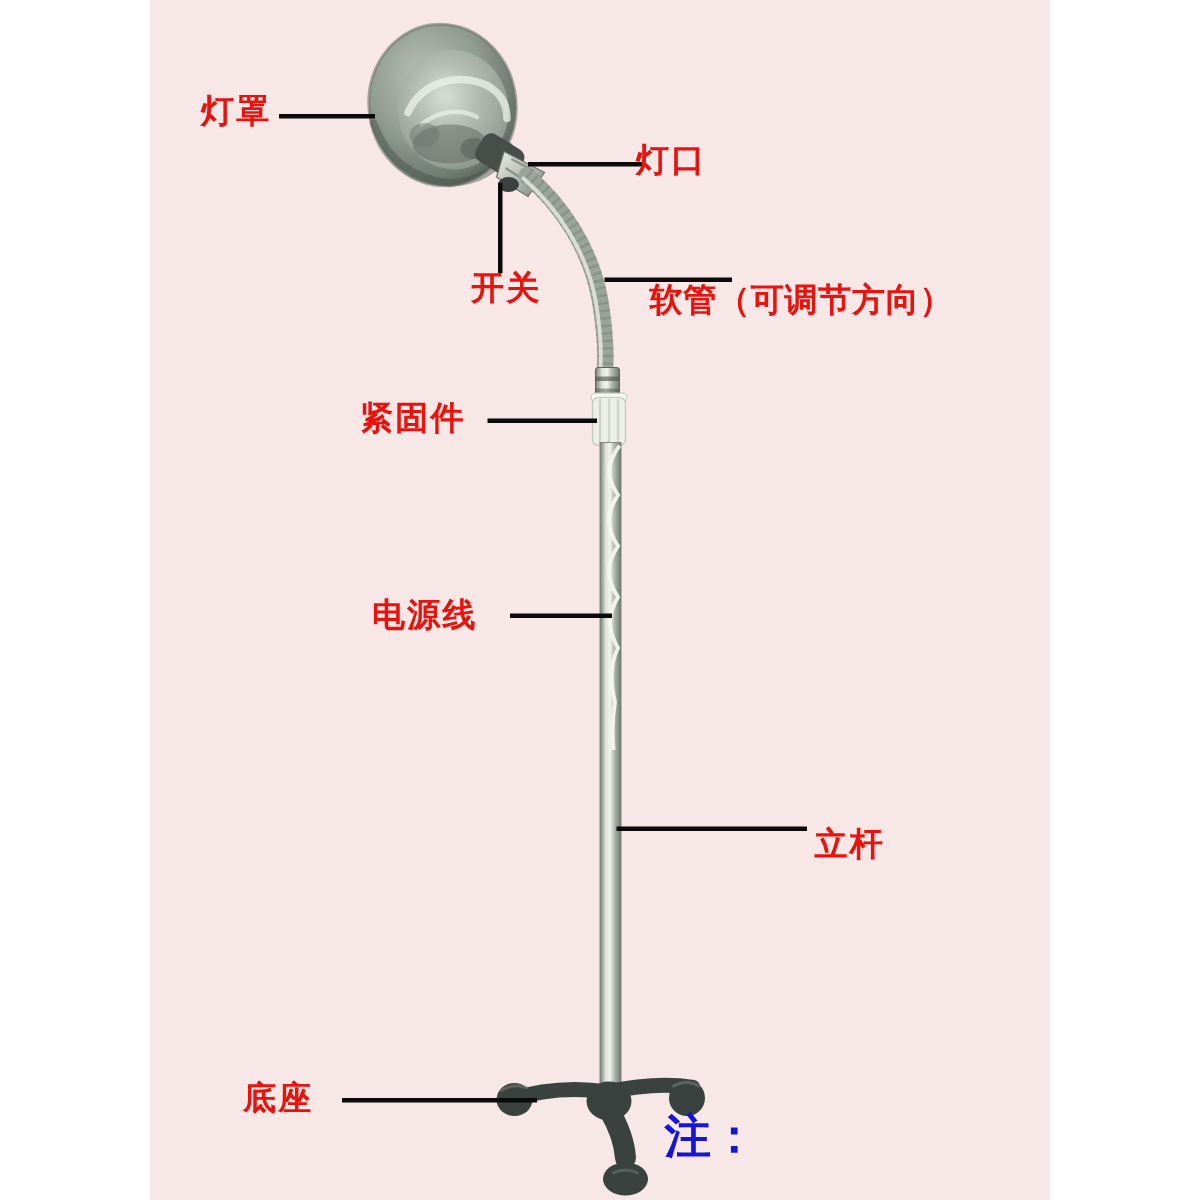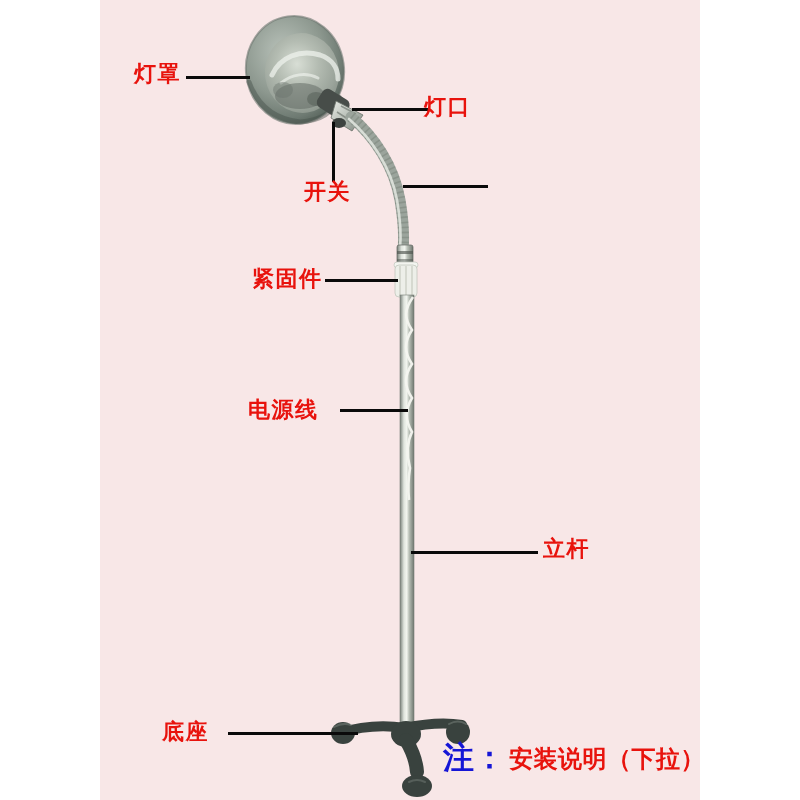--- a/index.html
+++ b/index.html
@@ -34,25 +34,25 @@
   #ln-pole{left:411px;top:551px;width:127px;}
   #ln-base{left:228px;top:732px;width:130px;}
   
   .label{
     position:absolute;color:var(--label-red);
     font-size:22px;font-weight:700;letter-spacing:1.5px;
     white-space:nowrap;line-height:1;
   }
   #lb-lampshade{left:134px;top:63px;}
   #lb-socket{left:424px;top:96px;}
-  #lb-switch{left:304px;top:181px;}
+  #lb-switch{left:314px;top:181px;}
   #lb-hose{left:433px;top:189px;letter-spacing:0.5px;}
-  #lb-fastener{left:252px;top:268px;}
+  #lb-fastener{left:240px;top:268px;}
   #lb-cord{left:248px;top:399px;}
-  #lb-pole{left:543px;top:538px;}
+  #lb-pole{left:543px;top:552px;}
   #lb-base{left:162px;top:721px;}
   
   .note{
     position:absolute;left:443px;top:742px;
     display:flex;align-items:flex-end;white-space:nowrap;line-height:1;
   }
   .note-prefix{
     color:var(--note-blue);font-size:31px;font-weight:700;
   }
   .note-text{
@@ -159,23 +159,23 @@
   <div class="ln v" id="ln-switch"></div>
   <div class="ln" id="ln-hose"></div>
   <div class="ln" id="ln-fastener"></div>
   <div class="ln" id="ln-cord"></div>
   <div class="ln" id="ln-pole"></div>
   <div class="ln" id="ln-base"></div>
 
   <div class="label" id="lb-lampshade">灯罩</div>
   <div class="label" id="lb-socket">灯口</div>
   <div class="label" id="lb-switch">开关</div>
+  <div class="label" id="lb-hose">软管（可调节方向）</div>
   <div class="label" id="lb-fastener">紧固件</div>
   <div class="label" id="lb-cord">电源线</div>
   <div class="label" id="lb-pole">立杆</div>
   <div class="label" id="lb-base">底座</div>
 
   <div class="note">
     <span class="note-prefix">注：</span>
-    <span class="note-text">安装说明（下拉）</span>
   </div>
 
 </div>
 
 </body></html>

